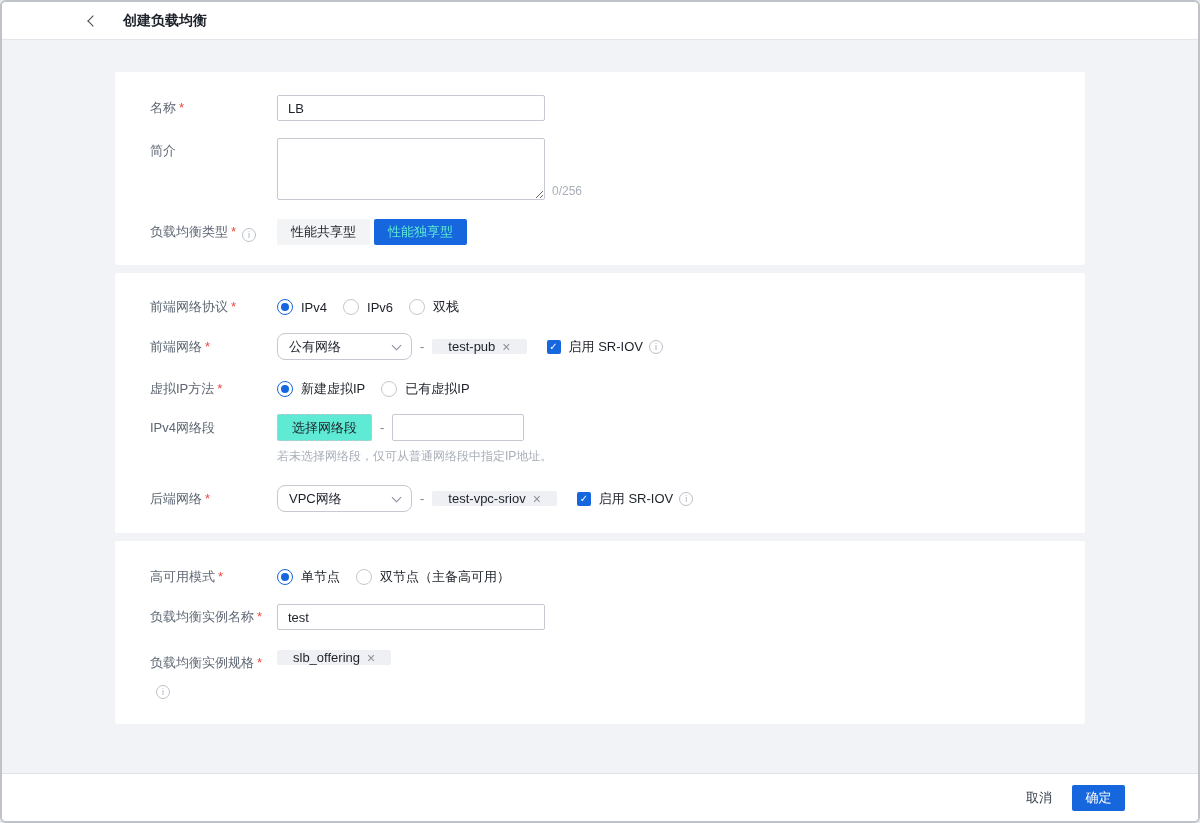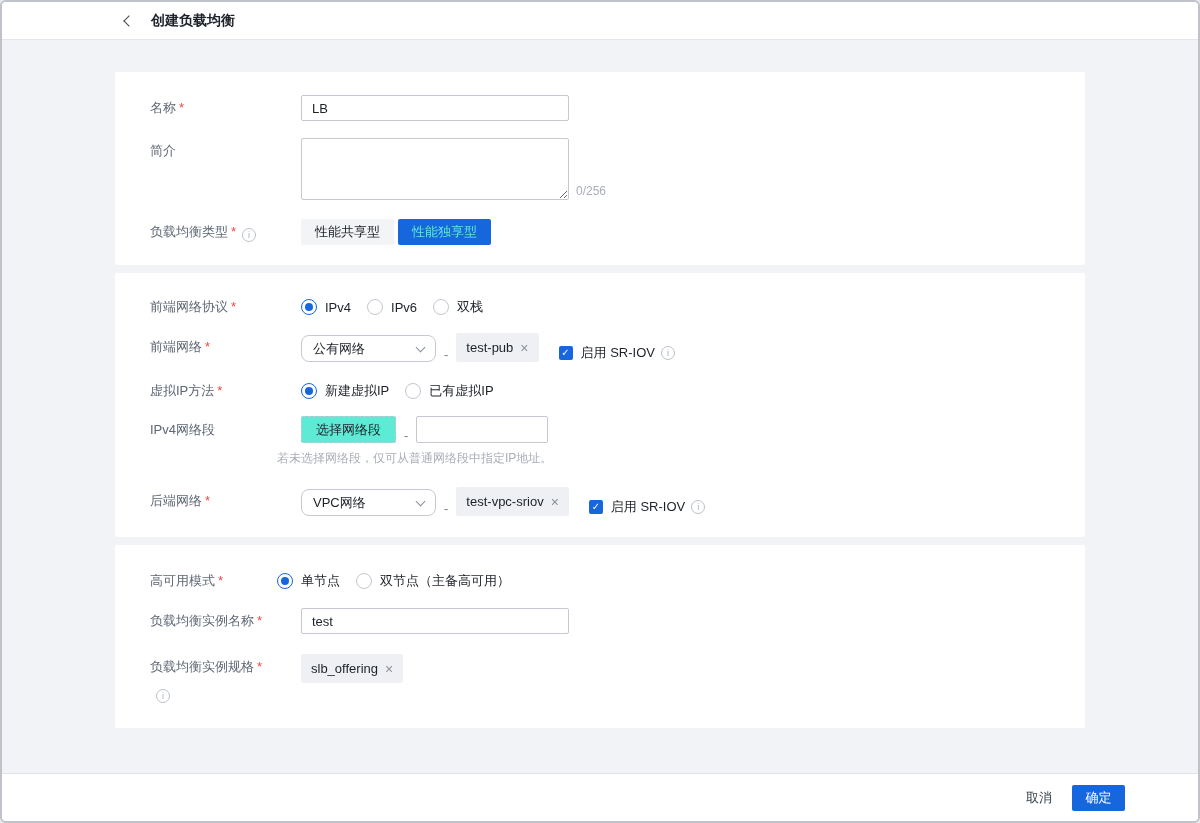--- a/index.html
+++ b/index.html
@@ -3,41 +3,41 @@
 <meta charset="utf-8">
 <style>
   * { margin:0; padding:0; box-sizing:border-box; }
   html,body { background:#e8e9ed; }
   body { font-family:"Liberation Sans","DejaVu Sans",sans-serif; }
   .page { width:1200px; height:823px; border:2px solid #bfc2c9; border-radius:6px; overflow:hidden;
           display:flex; flex-direction:column; background:#f2f3f7; }
 
   
   .header { height:38px; flex:none; background:#fff; border-bottom:1px solid #e3e5ea;
-            display:flex; align-items:center; padding-left:116px; }
+            display:flex; align-items:center; padding-left:80px;gap:8px; }
   .back-btn { width:20px; height:20px; border:none; background:none; cursor:pointer; position:relative; }
   .back-btn::after { content:""; position:absolute; left:7px; top:6px; width:7px; height:7px;
             border-left:1.5px solid #42484f; border-bottom:1.5px solid #42484f; transform:rotate(45deg); }
   .page-title { font-size:14px; font-weight:600; color:#1d2129; margin-left:13px; }
 
   
   .content { flex:1; overflow:hidden; padding:32px 113px 0; }
   .card { background:#fff; width:970px; margin-bottom:8px; border-radius:2px; }
   .card1 { padding:23px 35px 20px; }
   .card2 { padding:25px 35px 21px; }
   .card3 { padding:27px 35px 22px; }
 
   .row { display:flex; align-items:flex-start; }
   .label { width:127px; flex:none; font-size:13px; color:#5e6774; line-height:26px; }
   .row-compact .label { line-height:18px; }
   .star { color:#f0483e; margin-left:3px; }
   .info-icon { display:inline-block; width:14px; height:14px; border-radius:50%; border:1px solid #bac0c9;
                color:#aab0bb; font-size:9px; line-height:12px; text-align:center; margin-left:6px;
                vertical-align:-2px; font-style:normal; cursor:pointer; }
-  .control { flex:1; display:flex; align-items:flex-end;margin-left:24px; }
+  .control { flex:1; display:flex; align-items:center; }
   .control-col { flex:1; display:flex; flex-direction:column; align-items:flex-start; }
 
   .text-input { width:268px; height:26px; border:1px solid #c6c9d1; border-radius:2px; padding:0 10px;
                 font-size:13px; color:#1d2129; background:#fff; font-family:inherit; outline:none; }
   textarea.desc { width:268px; height:62px; border:1px solid #c6c9d1; border-radius:2px; padding:5px 10px;
                   font-size:13px; color:#1d2129; font-family:inherit; outline:none; }
   .counter { font-size:12px; color:#a9aeb8; margin-left:7px; align-self:flex-end; padding-bottom:2px; }
 
   .seg-group { display:flex; gap:4px; }
   .seg-btn { height:26px; padding:0 14px; font-size:13px; border:none; border-radius:2px;
@@ -52,22 +52,22 @@
   .radio-dot.checked::after { content:""; position:absolute; inset:3px; background:#1666dd; border-radius:50%; }
 
   .select-box { width:135px; height:27px; border:1px solid #c6c9d1; border-radius:8px; background:#fff;
                 display:flex; align-items:center; justify-content:space-between; padding:0 11px;
                 font-size:13px; color:#1d2129; cursor:pointer; }
   .chevron-down { width:7px; height:7px; border-right:1.5px solid #878e9a; border-bottom:1.5px solid #878e9a;
                   transform:rotate(45deg); margin-top:-3px; }
 
   .dash { color:#7a818c; margin:0 8px; font-size:13px; }
 
-  .tag { height:29px; background:#eef0f3; border-radius:2px; display:flex; align-items:center;
-         padding:0 10px; font-size:13px; color:#1d2129; }
+  .tag { height:15px; background:#eef0f3; border-radius:2px; display:flex; align-items:center;
+         padding:0 16px; font-size:13px; color:#1d2129; }
   .tag-close { color:#8b919c; font-size:14px; margin-left:7px; cursor:pointer; line-height:1; }
 
   .checkbox-group { display:flex; align-items:center; margin-left:20px; cursor:pointer; }
   .checkbox { width:14px; height:14px; background:#1666dd; border-radius:2px; color:#fff; font-size:10px;
               line-height:14px; text-align:center; margin-right:8px; flex:none; }
   .checkbox-label { font-size:13px; color:#1d2129; }
 
   .dashed-btn { height:27px; border:1px dashed #c3c7cf; border-radius:2px; background:#5eead4; padding:0 14px;
                 font-size:13px; color:#1d2129; cursor:pointer; font-family:inherit; }
   .cidr-input { width:132px; height:27px; border:1px solid #c6c9d1; border-radius:2px; background:#fff;

